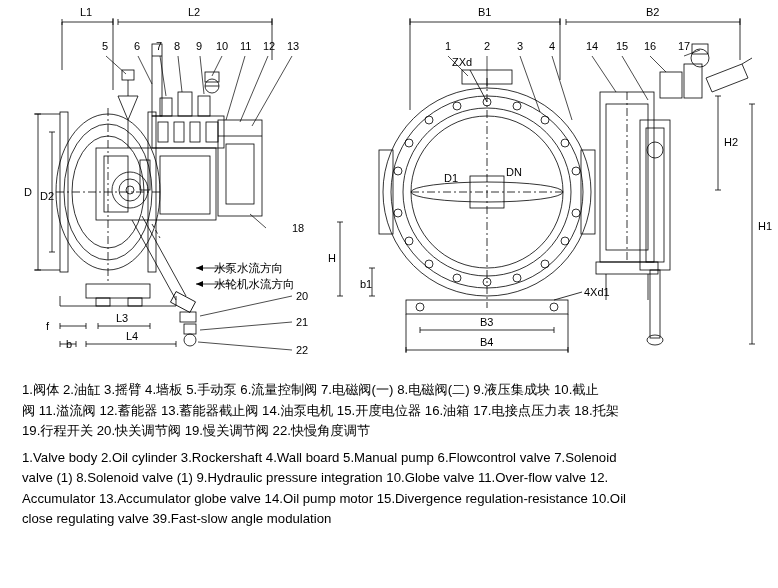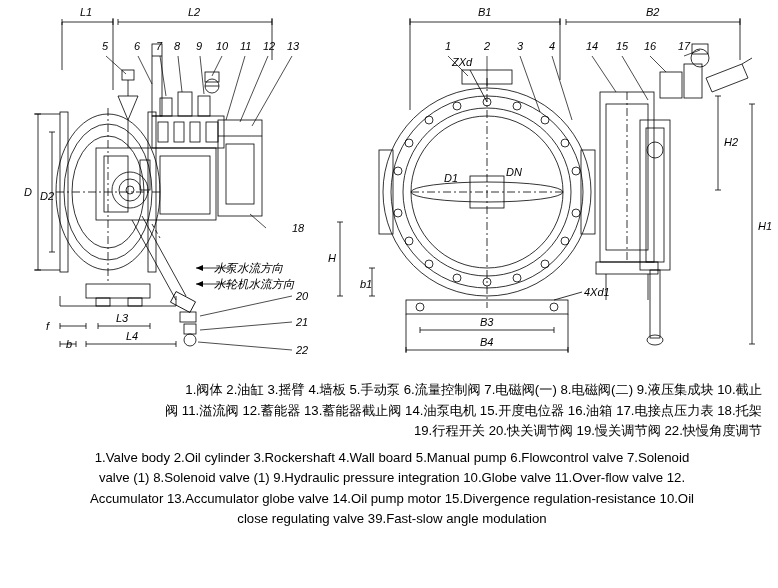--- a/index.html
+++ b/index.html
@@ -1,21 +1,21 @@
 <!DOCTYPE html>
 <html><head>
 <meta charset="utf-8">
 <style>
   html,body{margin:0;padding:0;background:#ffffff;}
   body{width:778px;height:588px;font-family:"Liberation Sans",sans-serif;color:#000;}
   #root{position:relative;width:778px;height:588px;overflow:hidden;}
-  #drawing{position:absolute;left:0;top:0;width:662px;height:378px;font-style:italic;}
+  #drawing{position:absolute;left:0;top:0;width:662px;height:378px;}
   #legend{position:absolute;left:22px;top:380px;width:740px;}
-  .legend-cn{font-size:13.2px;line-height:20.5px;letter-spacing:0px;text-align:right;}
-  .legend-en{font-size:13.2px;line-height:20.5px;text-align:center;margin-top:6px;}
+  .legend-cn{font-size:13.2px;line-height:20.5px;letter-spacing:0px;text-align:left;}
+  .legend-en{font-size:13.2px;line-height:20.5px;text-align:left;margin-top:6px;}
   svg{display:block;}
   text{font-family:"Liberation Sans",sans-serif;}
 </style>
 </head>
 <body>
 
 <div id="root">
 
   <div id="drawing">
     <svg width="778" height="378" viewBox="0 0 778 378">

